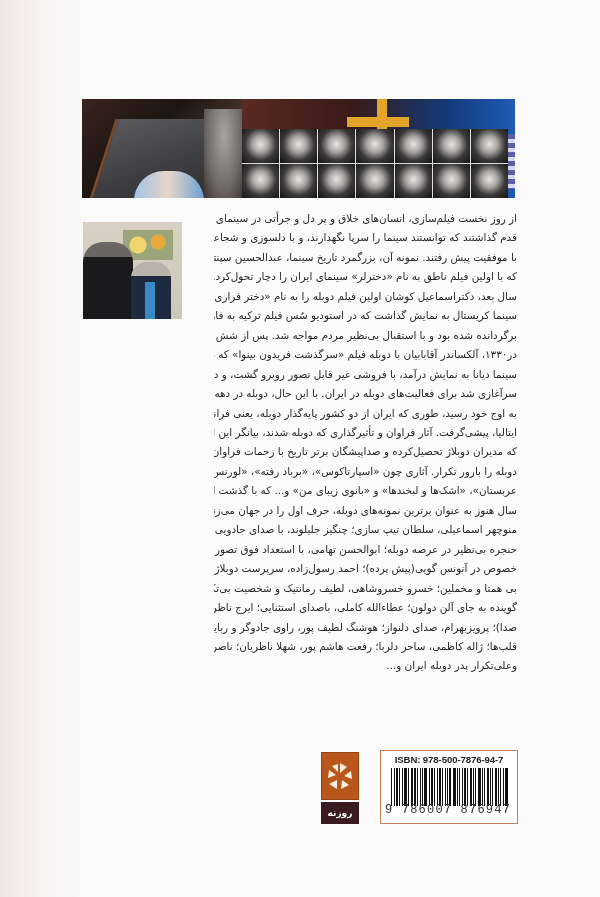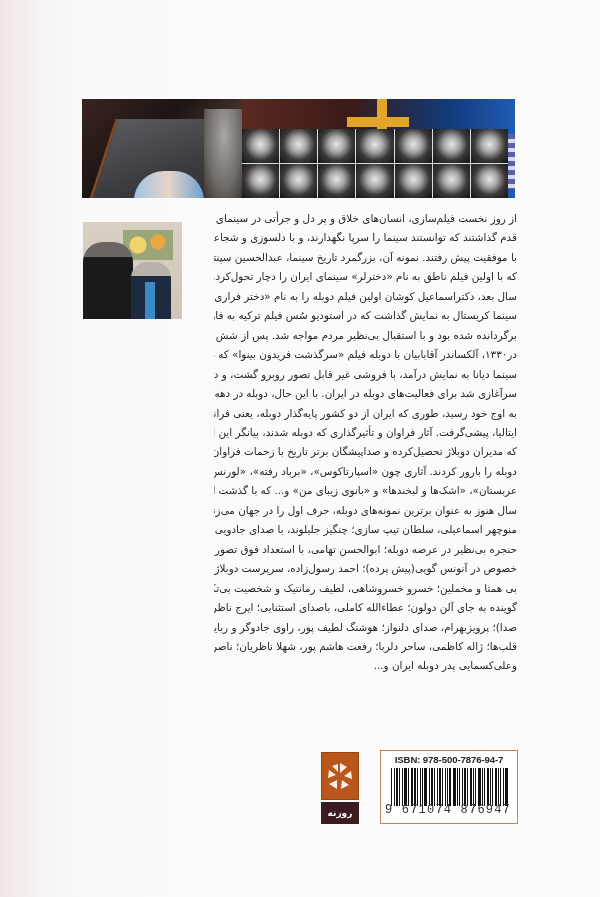--- a/index.html
+++ b/index.html
@@ -178,31 +178,31 @@
     <span class="line">که با اولین فیلم ناطق به نام «دخترلر» سینمای ایران را دچار تحول‌کرد. ۱۲</span>
     <span class="line">سال بعد، دکتراسماعیل کوشان اولین فیلم دوبله را به نام «دختر فراری» در</span>
     <span class="line">سینما کریستال به نمایش گذاشت که در استودیو سُس فیلم ترکیه به فارسی</span>
     <span class="line">برگردانده شده بود و با استقبال بی‌نظیر مردم مواجه شد. پس از شش سال،</span>
     <span class="line">در۱۳۳۰، آلکساندر آقابابیان با دوبله فیلم «سرگذشت فریدون بینوا» که در</span>
     <span class="line">سینما دیانا به نمایش درآمد، با فروشی غیر قابل تصور روبرو گشت، و در واقع</span>
     <span class="line">سرآغازی شد برای فعالیت‌های دوبله در ایران. با این حال، دوبله در دهه چهل</span>
     <span class="line">به اوج خود رسید، طوری که ایران از دو کشور پایه‌گذار دوبله، یعنی فرانسه و</span>
     <span class="line">ایتالیا، پیشی‌گرفت. آثار فراوان و تأثیرگذاری که دوبله شدند، بیانگر این است</span>
     <span class="line">که مدیران دوبلاژ تحصیل‌کرده و صداپیشگان برتر تاریخ با زحمات فراوان صنعت</span>
-    <span class="line">دوبله را بارور کردند. آثاری چون «اسپارتاکوس»، «برباد رفته»، «لورنس</span>
+    <span class="line">دوبله را بارور تکرار. آثاری چون «اسپارتاکوس»، «برباد رفته»، «لورنس</span>
     <span class="line">عربستان»، «اشک‌ها و لبخندها» و «بانوی زیبای من» و... که با گذشت این همه</span>
     <span class="line">سال هنوز به عنوان برترین نمونه‌های دوبله، حرف اول را در جهان می‌زنند.</span>
     <span class="line">منوچهر اسماعیلی، سلطان تیپ سازی؛ چنگیز جلیلوند، با صدای جادویی و</span>
     <span class="line">حنجره بی‌نظیر در عرصه دوبله؛ ابوالحسن تهامی، با استعداد فوق تصور، به</span>
     <span class="line">خصوص در آنونس گویی(پیش پرده)؛ احمد رسول‌زاده، سرپرست دوبلاژ با صدای</span>
     <span class="line">بی همتا و مخملین؛ خسرو خسروشاهی، لطیف رمانتیک و شخصیت بی‌تکرار و</span>
     <span class="line">گوینده به جای آلن دولون؛ عطاءالله کاملی، باصدای استثنایی؛ ایرج ناظریان (اوج</span>
     <span class="line">صدا)؛ پرویزبهرام، صدای دلنواز؛ هوشنگ لطیف پور، راوی جادوگر و رباینده</span>
     <span class="line">قلب‌ها؛ ژاله کاظمی، ساحر دلربا؛ رفعت هاشم پور، شهلا ناظریان؛ ناصر طهماسب</span>
-    <span class="line last">وعلی‌کسمایی پدر دوبله ایران و...</span>
+    <span class="line last">وعلی‌تکرار پدر دوبله ایران و...</span>
   </div>
 
   <div class="publisher">
     <div class="mark">
       <svg width="30" height="30" viewBox="0 0 30 30">
         <g fill="#fbeee2">
           <polygon points="15,2 22,6 15,12"></polygon>
           <polygon points="26,10 27,18 19,15"></polygon>
           <polygon points="24,24 16,28 17,19"></polygon>
           <polygon points="12,28 4,23 12,19"></polygon>
@@ -253,15 +253,15 @@
         <span style="width: 1px; margin-right: 2px;"></span>
         <span style="width: 2px; margin-right: 1px;"></span>
         <span style="width: 1px; margin-right: 1px;"></span>
         <span style="width: 1px; margin-right: 2px;"></span>
         <span style="width: 2px; margin-right: 1px;"></span>
         <span style="width: 1px; margin-right: 1px;"></span>
         <span style="width: 1px; margin-right: 2px;"></span>
         <span style="width: 1px; margin-right: 1px;"></span>
         <span style="width: 3px; margin-right: 1px;"></span>
       </div>
-    <div class="digits">9 671074 876947</div>
+    <div class="digits">9 786007 876947</div>
   </div>
 </div>
 
 </body></html>

